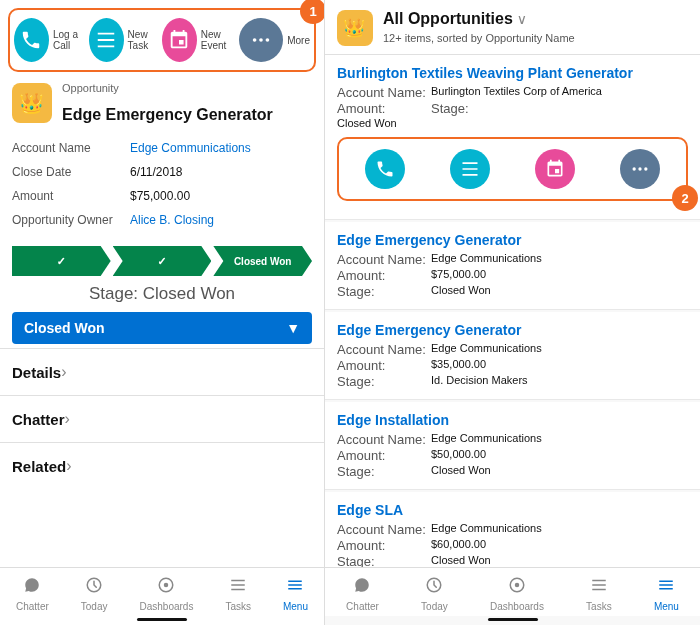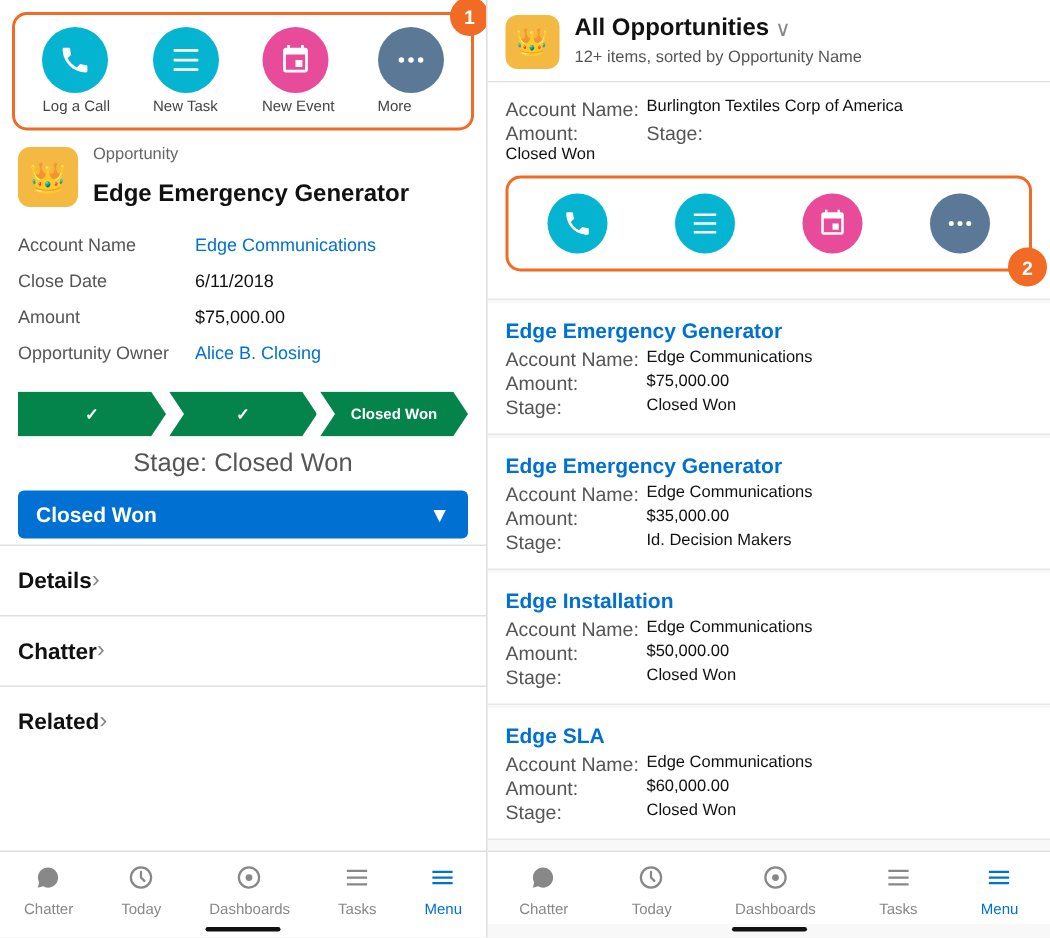--- a/index.html
+++ b/index.html
@@ -31,22 +31,22 @@
       border-radius: 10px;
       margin: 8px 8px 0 8px;
       display: flex;
       justify-content: space-around;
       align-items: center;
       padding: 8px 4px;
       position: relative;
     }
     .quick-action-item {
       display: flex;
-      flex-direction: column;
-      align-items: flex-start;
+      flex-direction: row;
+      align-items: center;
       gap: 4px;
       cursor: pointer;
     }
     .qa-icon-circle {
       width: 44px;
       height: 44px;
       border-radius: 50%;
       display: flex;
       align-items: center;
       justify-content: center;
@@ -503,20 +503,21 @@
         <span class="right-header-title">All Opportunities</span>
         <span style="font-size:14px;color:#888;">∨</span>
       </div>
       <span class="right-header-subtitle">12+ items, sorted by Opportunity Name</span>
     </div>
   </div>
 
   <div class="list-container">
 
     <div class="list-item-card">
+      <div class="list-item-name">Burlington Textiles Weaving Plant Generator</div>
       <div class="list-item-fields">
         <span class="li-field-label">Account Name:</span>
         <span class="li-field-value">Burlington Textiles Corp of America</span>
         <span class="li-field-label">Amount:</span>
         <span class="li-field-label">Stage:</span>
         <span class="li-field-value">Closed Won</span>
       </div>
 
       <div class="list-item-actions" style="position:relative;">
         <div>

